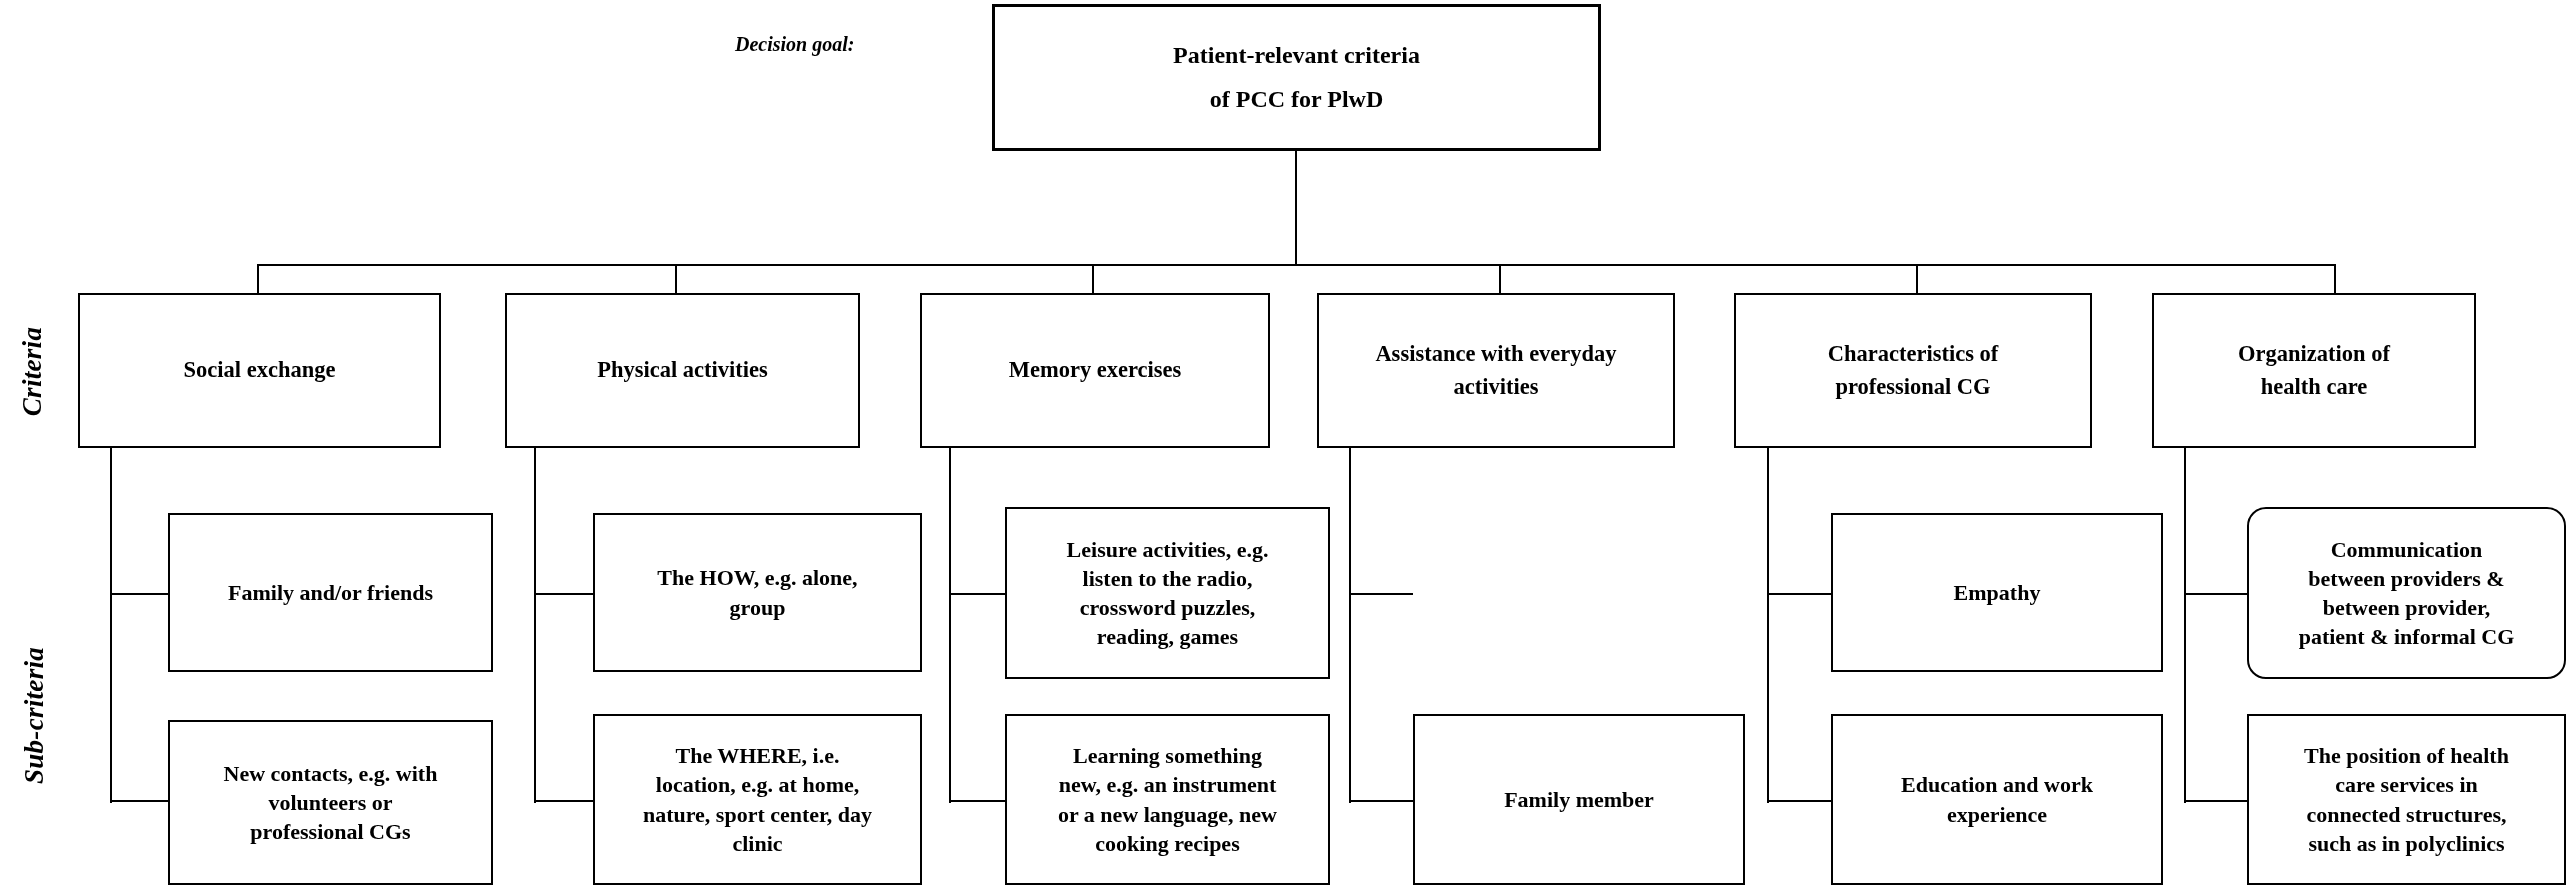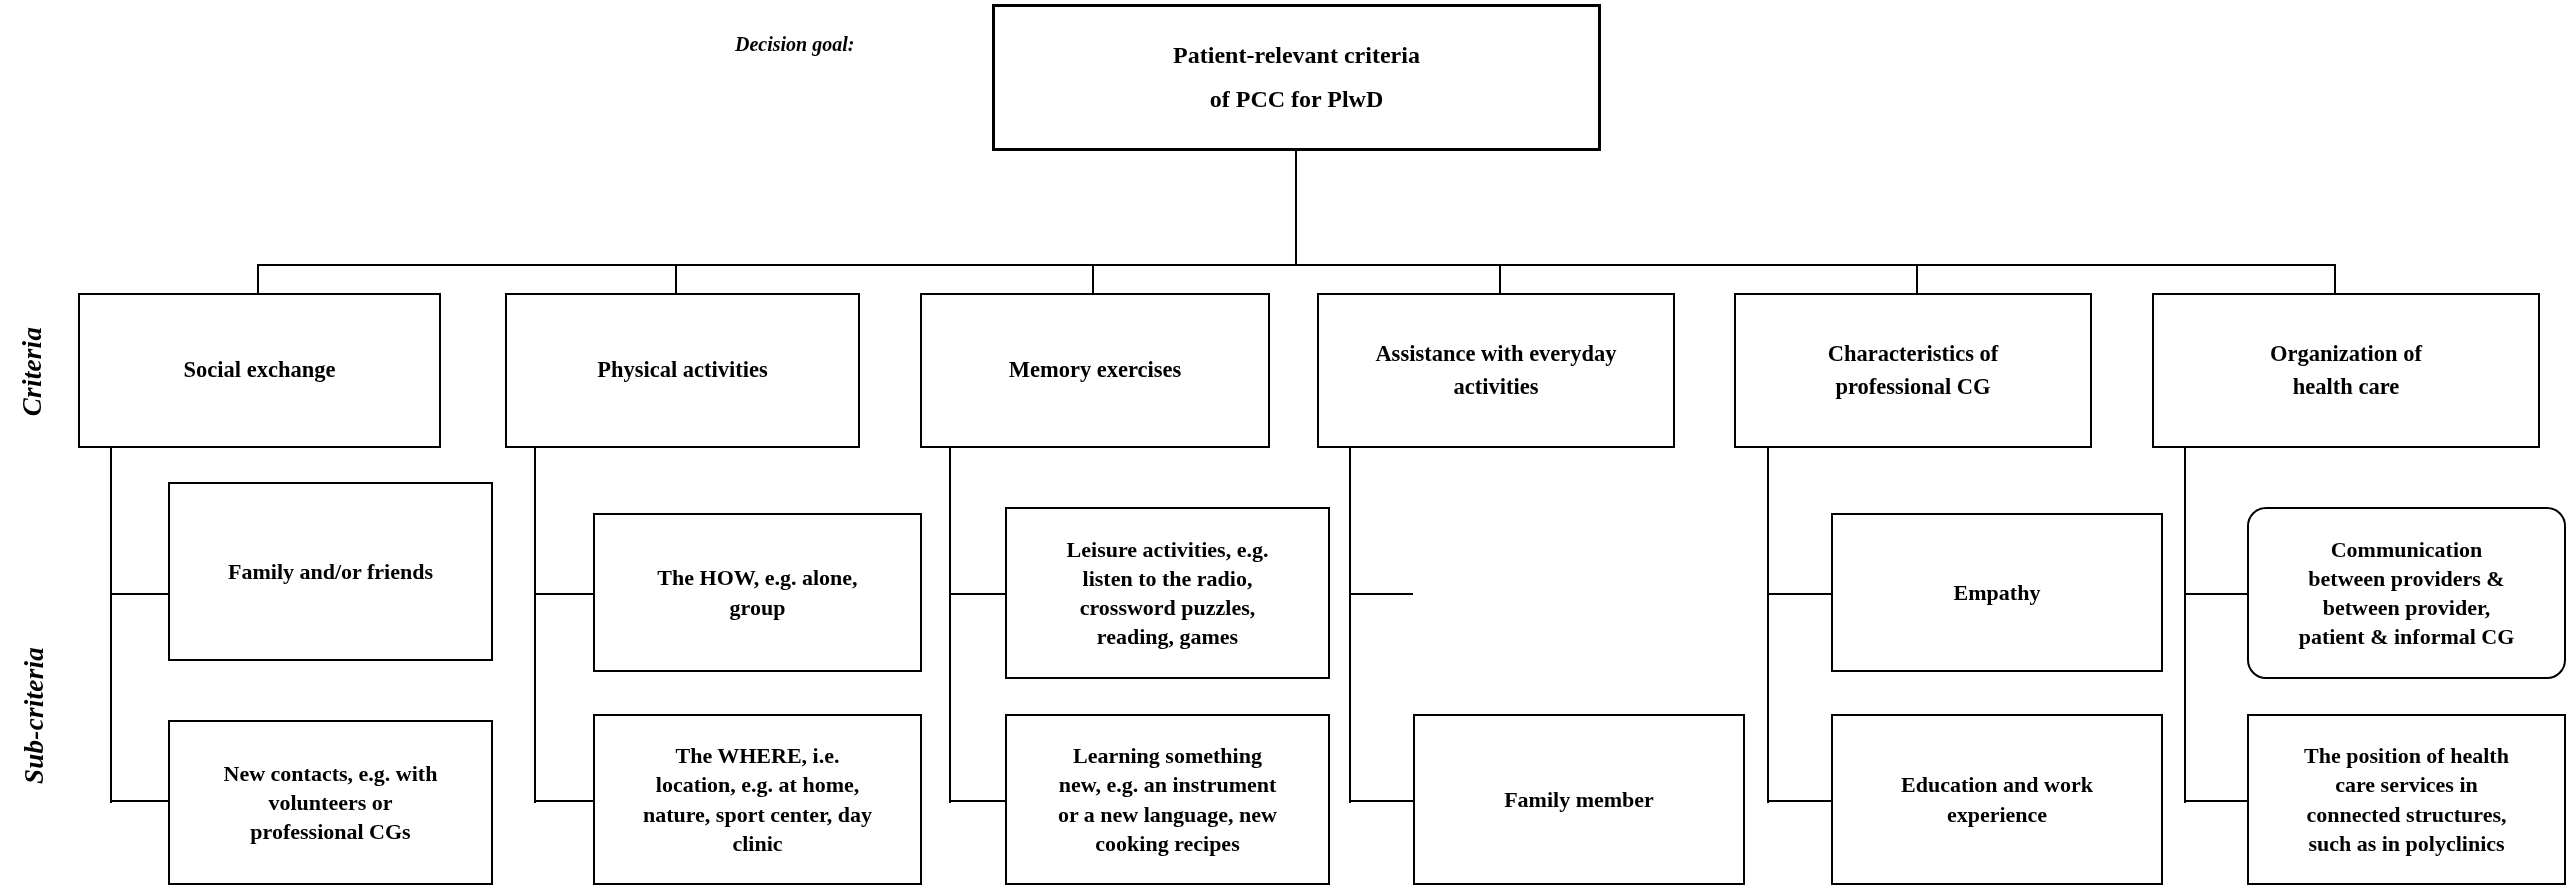--- a/index.html
+++ b/index.html
@@ -124,21 +124,21 @@
     <span class="txt">Memory exercises</span>
   </div>
   <div class="box criteria-box" style="left:1317px; top:293px; width:358px; height:155px;">
     <span class="txt">Assistance with everyday
 activities</span>
   </div>
   <div class="box criteria-box" style="left:1734px; top:293px; width:358px; height:155px;">
     <span class="txt">Characteristics of
 professional CG</span>
   </div>
-  <div class="box criteria-box" style="left:2152px; top:293px; width:388px; height:155px;">
+  <div class="box criteria-box" style="left:2152px; top:293px; width:324px; height:155px;">
     <span class="txt">Organization of
 health care</span>
   </div>
 
   <div class="conn vline" style="left:110px;  top:447px; height:356px;"></div>
   <div class="conn hline" style="left:110px;  top:593px; width:64px;"></div>
   <div class="conn hline" style="left:110px;  top:800px; width:64px;"></div>
 
   <div class="conn vline" style="left:534px;  top:447px; height:356px;"></div>
   <div class="conn hline" style="left:534px;  top:593px; width:64px;"></div>
@@ -153,21 +153,21 @@
   <div class="conn hline" style="left:1349px; top:800px; width:64px;"></div>
 
   <div class="conn vline" style="left:1767px; top:447px; height:356px;"></div>
   <div class="conn hline" style="left:1767px; top:593px; width:64px;"></div>
   <div class="conn hline" style="left:1767px; top:800px; width:64px;"></div>
 
   <div class="conn vline" style="left:2184px; top:447px; height:356px;"></div>
   <div class="conn hline" style="left:2184px; top:593px; width:64px;"></div>
   <div class="conn hline" style="left:2184px; top:800px; width:64px;"></div>
 
-  <div class="box sub-box" style="left:168px;  top:482px; width:325px; height:179px;">
+  <div class="box sub-box" style="left:168px;  top:513px; width:325px; height:159px;">
     <span class="txt">Family and/or friends</span>
   </div>
   <div class="box sub-box" style="left:593px; top:513px; width:329px; height:159px;">
     <span class="txt">The HOW, e.g. alone,
 group</span>
   </div>
   <div class="box sub-box" style="left:1005px; top:507px; width:325px; height:172px;">
     <span class="txt">Leisure activities, e.g.
 listen to the radio,
 crossword puzzles,

